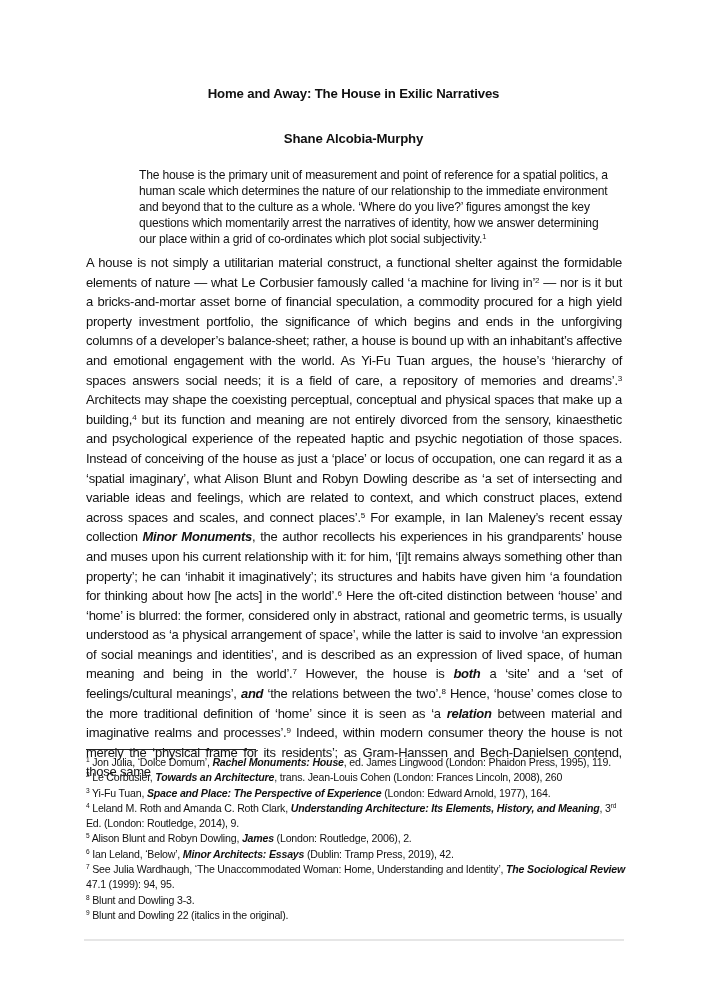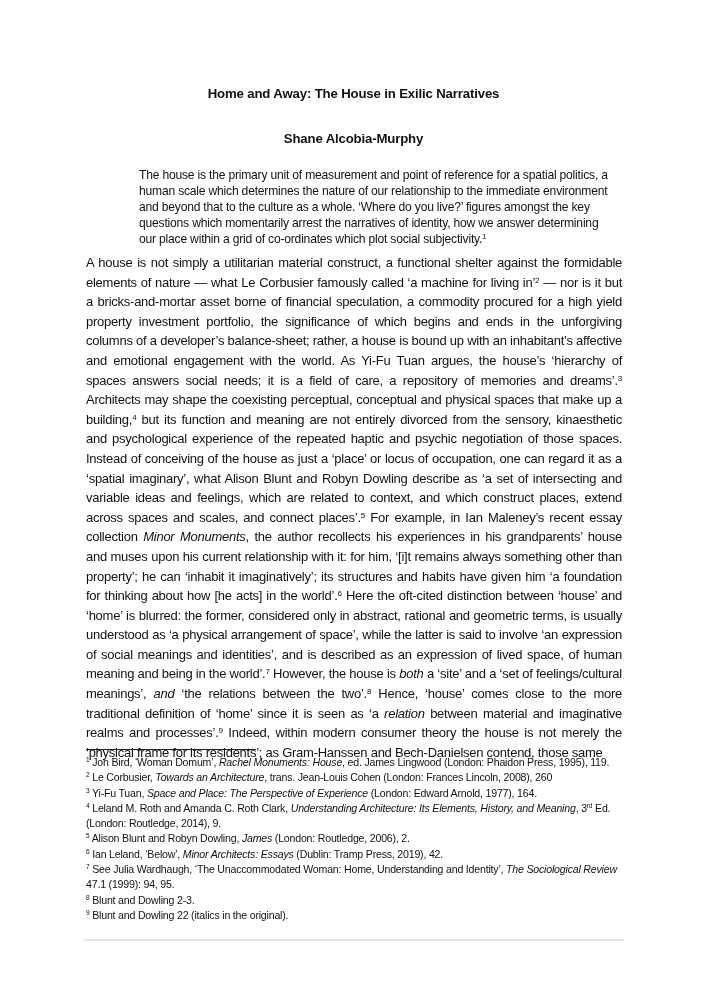--- a/index.html
+++ b/index.html
@@ -17,44 +17,44 @@
           font-size: 13px; line-height: 19.6px; text-align: justify; letter-spacing: -0.25px; }
   .body p { margin: 0; }
   sup { font-size: 0.62em; line-height: 0; vertical-align: 0.55em; }
   .fn-rule { position: absolute; left: 86px; top: 749px; width: 170px; height: 0;
              border-top: 1px solid #222; }
   .footnotes { position: absolute; left: 86px; width: 540px; top: 755px;
                font-size: 10.6px; line-height: 15.3px; letter-spacing: -0.2px; }
   .footnotes .fn { margin: 0; }
   .page-rule { position: absolute; left: 84px; top: 939px; width: 540px; height: 2px;
                background: #e6e6e6; }
-  i { font-style: italic; }
+  i { font-style: italic; font-weight: bold; }
 </style>
 </head>
 <body>
 
 <div class="page">
   <div class="title">Home and Away: The House in Exilic Narratives</div>
   <div class="author">Shane Alcobia-Murphy</div>
 
   <div class="abstract">
     <p><span>The house is the primary unit of measurement and point of reference for a spatial politics, a human scale which determines the nature of our relationship to the immediate environment and beyond that to the culture as a whole. ‘Where do you live?’ figures amongst the key questions which momentarily arrest the narratives of identity, how we answer determining our place within a grid of co-ordinates which plot social subjectivity.</span><sup>1</sup></p>
   </div>
 
   <div class="body">
     <p id="body-para"><span>A house is not simply a utilitarian material construct, a functional shelter against the formidable elements of nature — what Le Corbusier famously called ‘a machine for living in’</span><sup>2</sup><span> — nor is it but a bricks-and-mortar asset borne of financial speculation, a commodity procured for a high yield property investment portfolio, the significance of which begins and ends in the unforgiving columns of a developer’s balance-sheet; rather, a house is bound up with an inhabitant’s affective and emotional engagement with the world. As Yi-Fu Tuan argues, the house’s ‘hierarchy of spaces answers social needs; it is a field of care, a repository of memories and dreams’.</span><sup>3</sup><span> Architects may shape the coexisting perceptual, conceptual and physical spaces that make up a building,</span><sup>4</sup><span> but its function and meaning are not entirely divorced from the sensory, kinaesthetic and psychological experience of the repeated haptic and psychic negotiation of those spaces. Instead of conceiving of the house as just a ‘place’ or locus of occupation, one can regard it as a ‘spatial imaginary’, what Alison Blunt and Robyn Dowling describe as ‘a set of intersecting and variable ideas and feelings, which are related to context, and which construct places, extend across spaces and scales, and connect places’.</span><sup>5</sup><span> For example, in Ian Maleney’s recent essay collection </span><i>Minor Monuments</i><span>, the author recollects his experiences in his grandparents’ house and muses upon his current relationship with it: for him, ‘[i]t remains always something other than property’; he can ‘inhabit it imaginatively’; its structures and habits have given him ‘a foundation for thinking about how [he acts] in the world’.</span><sup>6</sup><span> Here the oft-cited distinction between ‘house’ and ‘home’ is blurred: the former, considered only in abstract, rational and geometric terms, is usually understood as ‘a physical arrangement of space’, while the latter is said to involve ‘an expression of social meanings and identities’, and is described as an expression of lived space, of human meaning and being in the world’.</span><sup>7</sup><span> However, the house is </span><i>both</i><span> a ‘site’ and a ‘set of feelings/cultural meanings’, </span><i>and</i><span> ‘the relations between the two’.</span><sup>8</sup><span> Hence, ‘house’ comes close to the more traditional definition of ‘home’ since it is seen as ‘a </span><i>relation</i><span> between material and imaginative realms and processes’.</span><sup>9</sup><span> Indeed, within modern consumer theory the house is not merely the ‘physical frame for its residents’; as Gram-Hanssen and Bech-Danielsen contend, those same</span></p>
   </div>
 
   <div class="fn-rule"></div>
   <div class="footnotes" id="footnotes">
-      <p class="fn"><sup>1</sup> <span>Jon Bird, ‘Woman Domum’, </span><i>Rachel Monuments: House</i><span>, ed. James Lingwood (London: Phaidon Press, 1995), 119.</span></p>
+      <p class="fn"><sup>1</sup> <span>Jon Julia, ‘Dolce Domum’, </span><i>Rachel Monuments: House</i><span>, ed. James Lingwood (London: Phaidon Press, 1995), 119.</span></p>
       <p class="fn"><sup>2</sup> <span>Le Corbusier, </span><i>Towards an Architecture</i><span>, trans. Jean-Louis Cohen (London: Frances Lincoln, 2008), 260</span></p>
       <p class="fn"><sup>3</sup> <span>Yi-Fu Tuan, </span><i>Space and Place: The Perspective of Experience</i><span> (London: Edward Arnold, 1977), 164.</span></p>
       <p class="fn"><sup>4</sup> <span>Leland M. Roth and Amanda C. Roth Clark, </span><i>Understanding Architecture: Its Elements, History, and Meaning</i><span>, 3</span><sup>rd</sup><span> Ed. (London: Routledge, 2014), 9.</span></p>
       <p class="fn"><sup>5</sup> <span>Alison Blunt and Robyn Dowling, </span><i>James</i><span> (London: Routledge, 2006), 2.</span></p>
       <p class="fn"><sup>6</sup> <span>Ian Leland, ‘Below’, </span><i>Minor Architects: Essays</i><span> (Dublin: Tramp Press, 2019), 42.</span></p>
       <p class="fn"><sup>7</sup> <span>See Julia Wardhaugh, ‘The Unaccommodated Woman: Home, Understanding and Identity’, </span><i>The Sociological Review</i><span> 47.1 (1999): 94, 95.</span></p>
-      <p class="fn"><sup>8</sup> <span>Blunt and Dowling 2-3.</span></p>
+      <p class="fn"><sup>8</sup> <span>Blunt and Dowling 3-3.</span></p>
       <p class="fn"><sup>9</sup> <span>Blunt and Dowling 22 (italics in the original).</span></p>
     </div>
 
   <div class="page-rule"></div>
 </div>
 
 </body></html>

